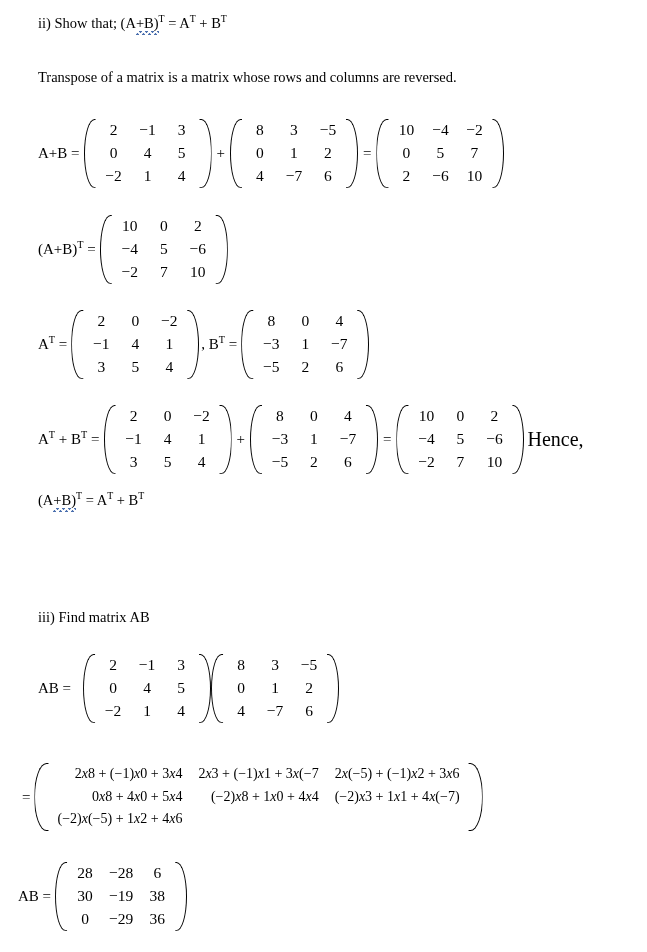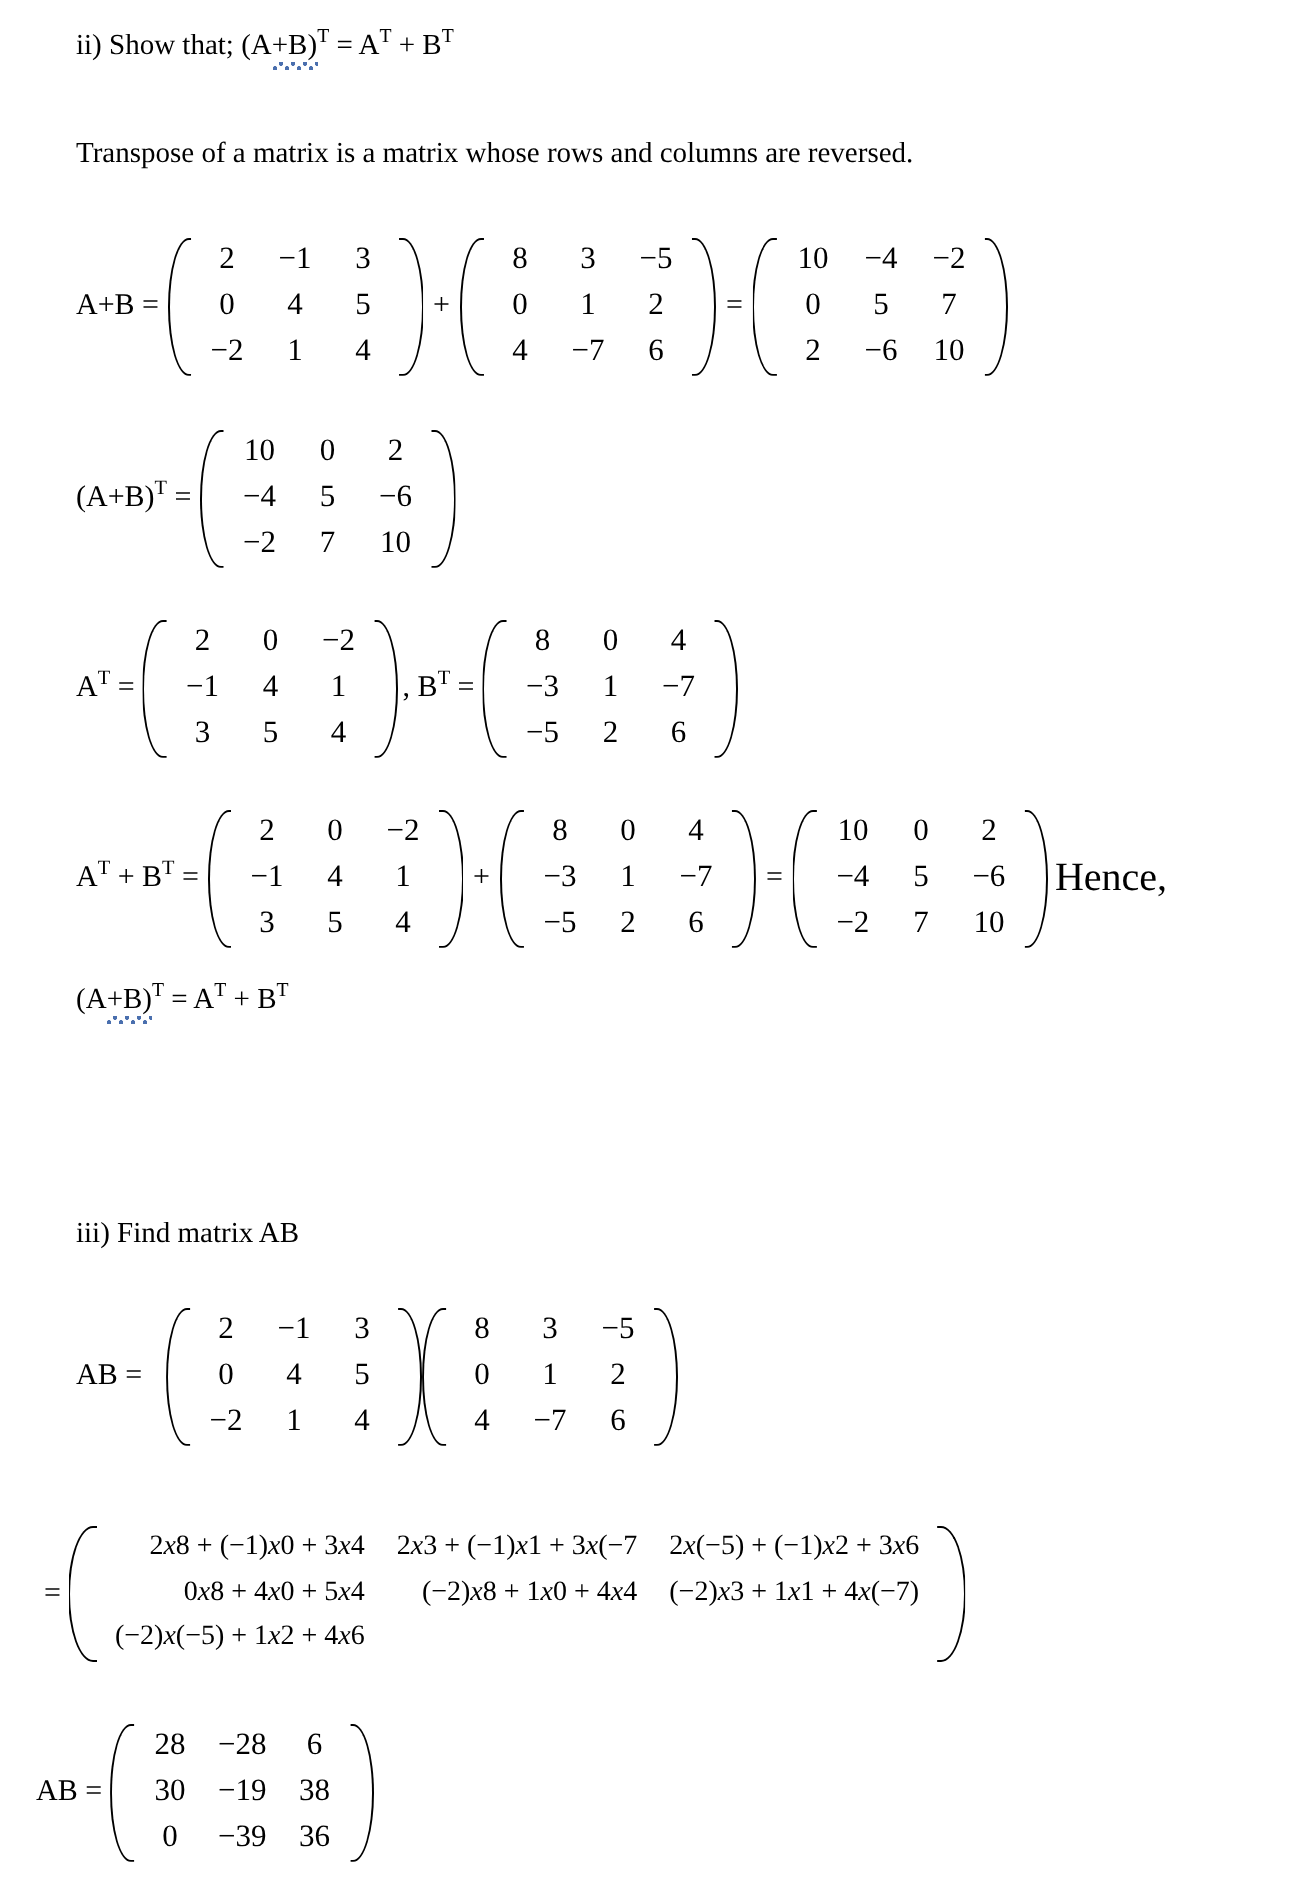--- a/index.html
+++ b/index.html
@@ -371,20 +371,20 @@
     <span class="mat m3">
       <span class="paren left"></span>
       <span class="grid">
         <span class="cell">28</span>
         <span class="cell">−28</span>
         <span class="cell">6</span>
         <span class="cell">30</span>
         <span class="cell">−19</span>
         <span class="cell">38</span>
         <span class="cell">0</span>
-        <span class="cell">−39</span>
+        <span class="cell">−29</span>
         <span class="cell">36</span>
       </span>
       <span class="paren right"></span>
     </span>
   </div>
 
 </div>
 
 </body></html>

